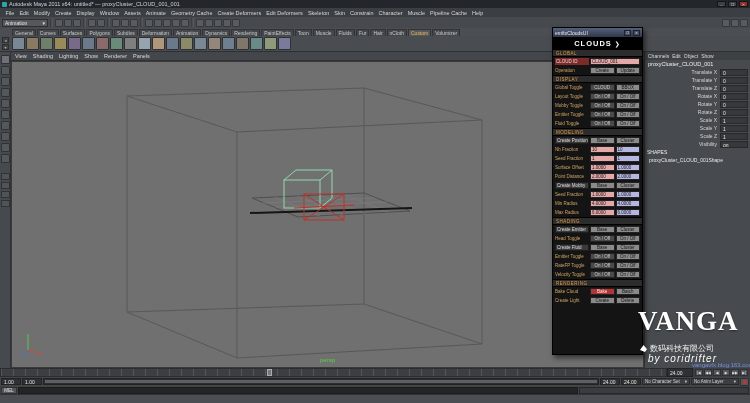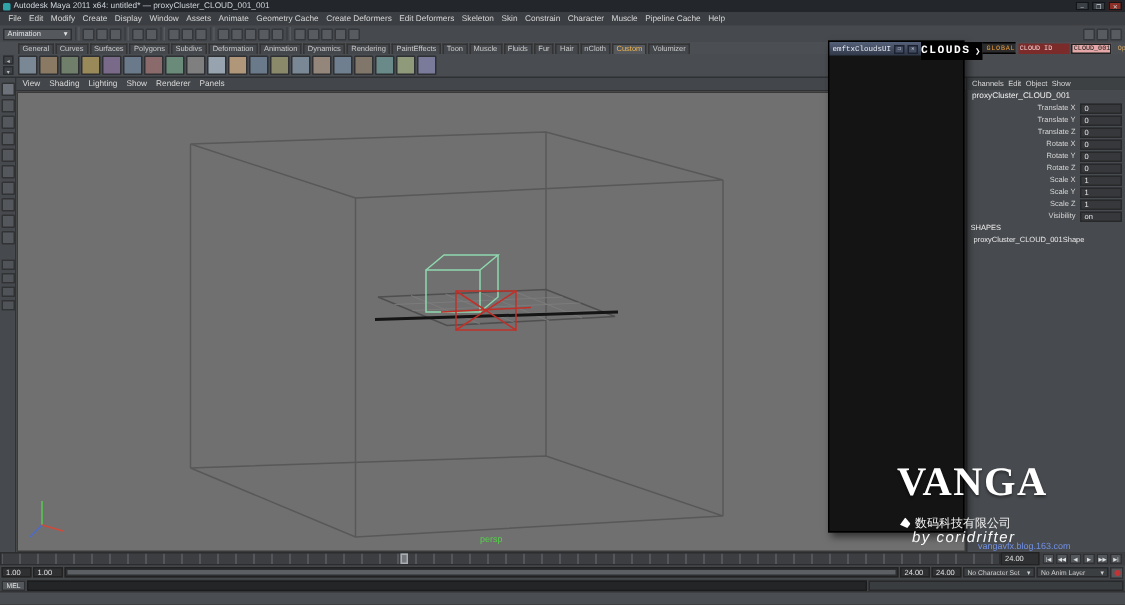--- a/index.html
+++ b/index.html
@@ -72,22 +72,22 @@
              white-space:nowrap; overflow:hidden; }
   .cb-row { display:flex; align-items:center; height:8px; padding:0 2px; }
   .cb-name { flex:1; text-align:right; padding-right:3px; color:#d5d5d5; white-space:nowrap; overflow:hidden; }
   .cb-val { width:28px; height:7px; background:#36383b; border:1px solid #26282a; color:#e8e8e8;
             padding-left:2px; line-height:6px; flex:none; }
   .cb-sec { height:8px; line-height:8px; padding-left:2px; color:#eee; }
   .cb-shape { height:8px; line-height:8px; padding-left:4px; color:#e8e8e8; white-space:nowrap; overflow:hidden; }
 
   
   .clouds { left:552px; top:27px; width:91px; height:328px; background:#141414; border:1px solid #000;
-            box-shadow:2px 3px 5px rgba(0,0,0,.55); z-index:20; display:flex; flex-direction:row;
-            font-size:4.5px;font-family:Liberation Mono, monospace; }
+            box-shadow:2px 3px 5px rgba(0,0,0,.55); z-index:20; display:flex; flex-direction:column;
+            font-size:4.5px; }
   .cl-title { height:9px; background:linear-gradient(#55617a,#303848); display:flex; align-items:center;
               gap:2px; padding:0 2px; color:#e8ecf5; font-size:5px; flex:none; }
   .cl-title .t { flex:1; white-space:nowrap; overflow:hidden; }
   .cl-wbtn { width:7px; height:6px; background:#434d61; border:1px solid #1d2230; font-size:3.5px;
              color:#dde; display:flex; align-items:center; justify-content:center; flex:none; }
   .cl-header { height:12px; background:#000; color:#fff; display:flex; align-items:center;
                justify-content:center; gap:3px; font-size:7.5px; font-weight:bold; letter-spacing:1px; flex:none; }
   .cl-header .chev { font-size:6px; font-weight:normal; }
   .sec { height:8px; background:#2c2c2c; border-top:1px solid #000; border-bottom:1px solid #000;
          color:#e89a3c; display:flex; align-items:center; padding-left:3px; letter-spacing:.5px; flex:none; }
@@ -133,21 +133,21 @@
   .cmdline { top:386px; left:0; right:0; height:8px; background:#404346; display:flex;
              align-items:center; gap:1px; padding:0 1px; }
   .mel { width:16px; height:7px; background:#54575b; border:1px solid #2e3033; color:#e0e0e0;
          font-size:4.5px; display:flex; align-items:center; justify-content:center; flex:none; }
   .cmdinput { flex:1; height:7px; background:#232527; border:1px solid #1a1c1d; }
   .cmdresult { width:170px; height:7px; background:#3a3d40; border:1px solid #26282a; flex:none; }
 
   .helpline { top:394px; left:0; right:0; height:9px; background:#4a4d51; border-top:1px solid #313335; }
 
   
-  .wm { z-index:30; pointer-events:none; }
+  .wm { z-index:30; pointer-events:none;margin-left:40px; }
   .wm-brand { left:598px; top:308px; font-family:"Liberation Serif", serif; font-size:27px;
               font-weight:bold; color:#fff; letter-spacing:1px; line-height:1;
               text-shadow:0 1px 2px rgba(0,0,0,.45); }
   .wm-company { left:600px; top:343px; font-size:8px; color:#f2f2f2; display:flex; gap:3px; align-items:center; }
   .wm-mark { width:7px; height:7px; background:#fff; clip-path:polygon(50% 0,100% 60%,70% 100%,0 70%); }
   .wm-credit { left:608px; top:353px; font-size:10px; color:#fafafa; font-style:italic; letter-spacing:1px; }
   .wm-blog { left:652px; top:362px; font-size:6px; color:#7191e6; }
   .wm-url { left:635px; top:371px; font-size:13px; font-weight:bold; color:#4a74d8; opacity:.9;
             letter-spacing:.5px; }
 </style>

